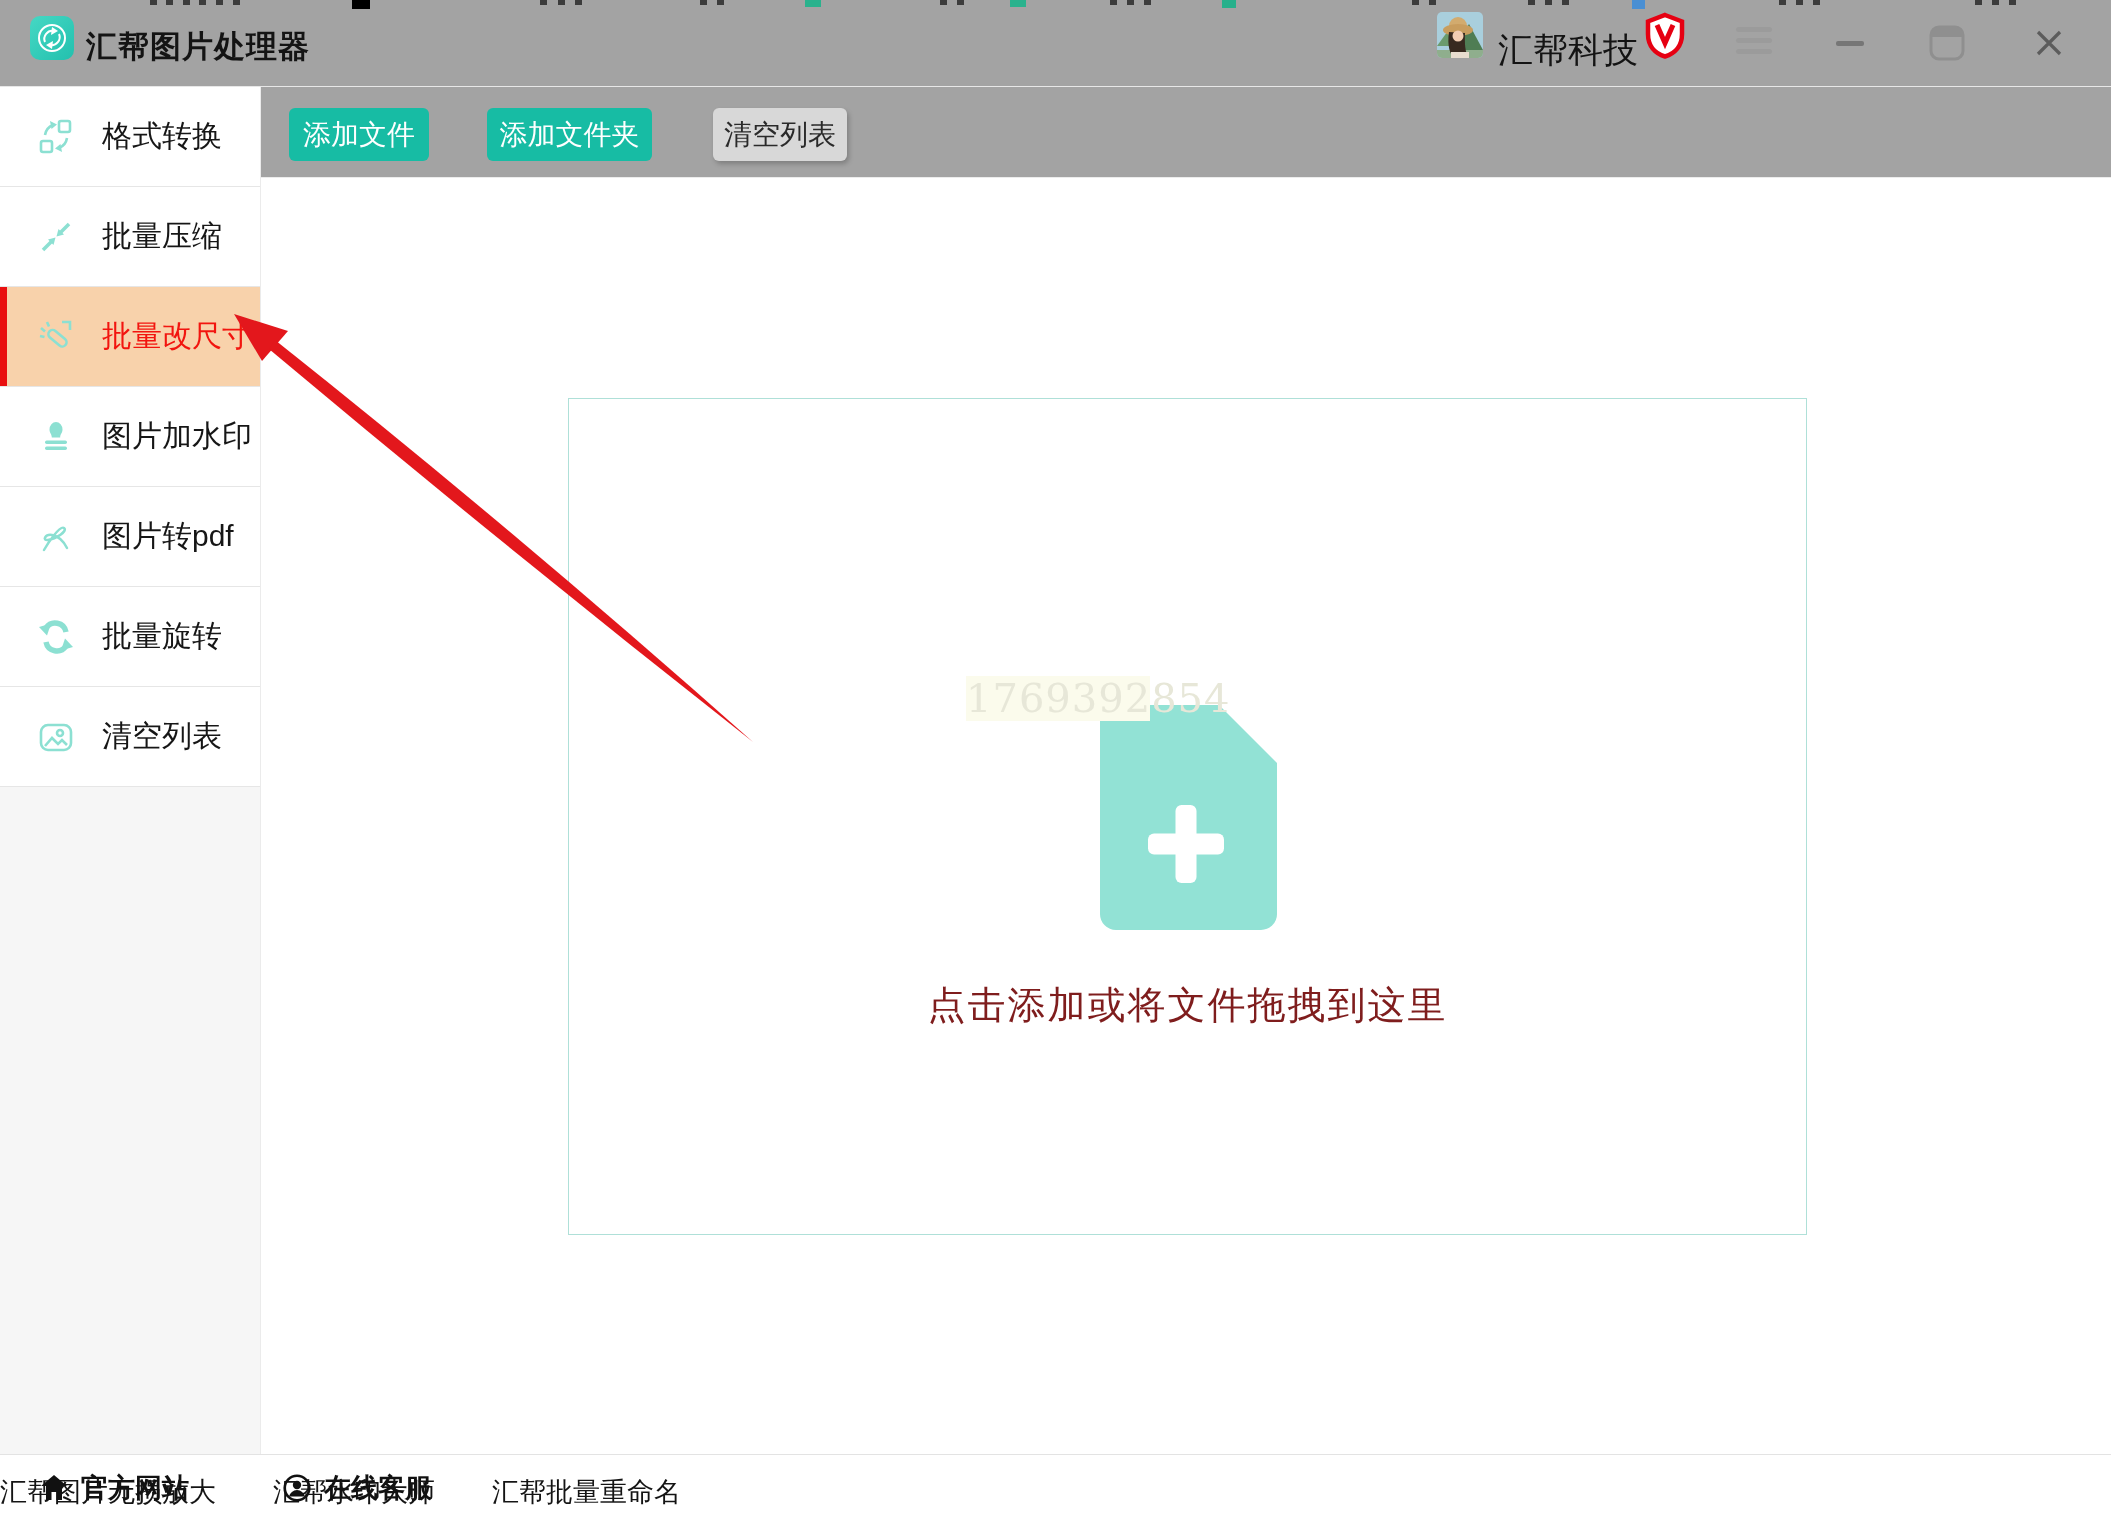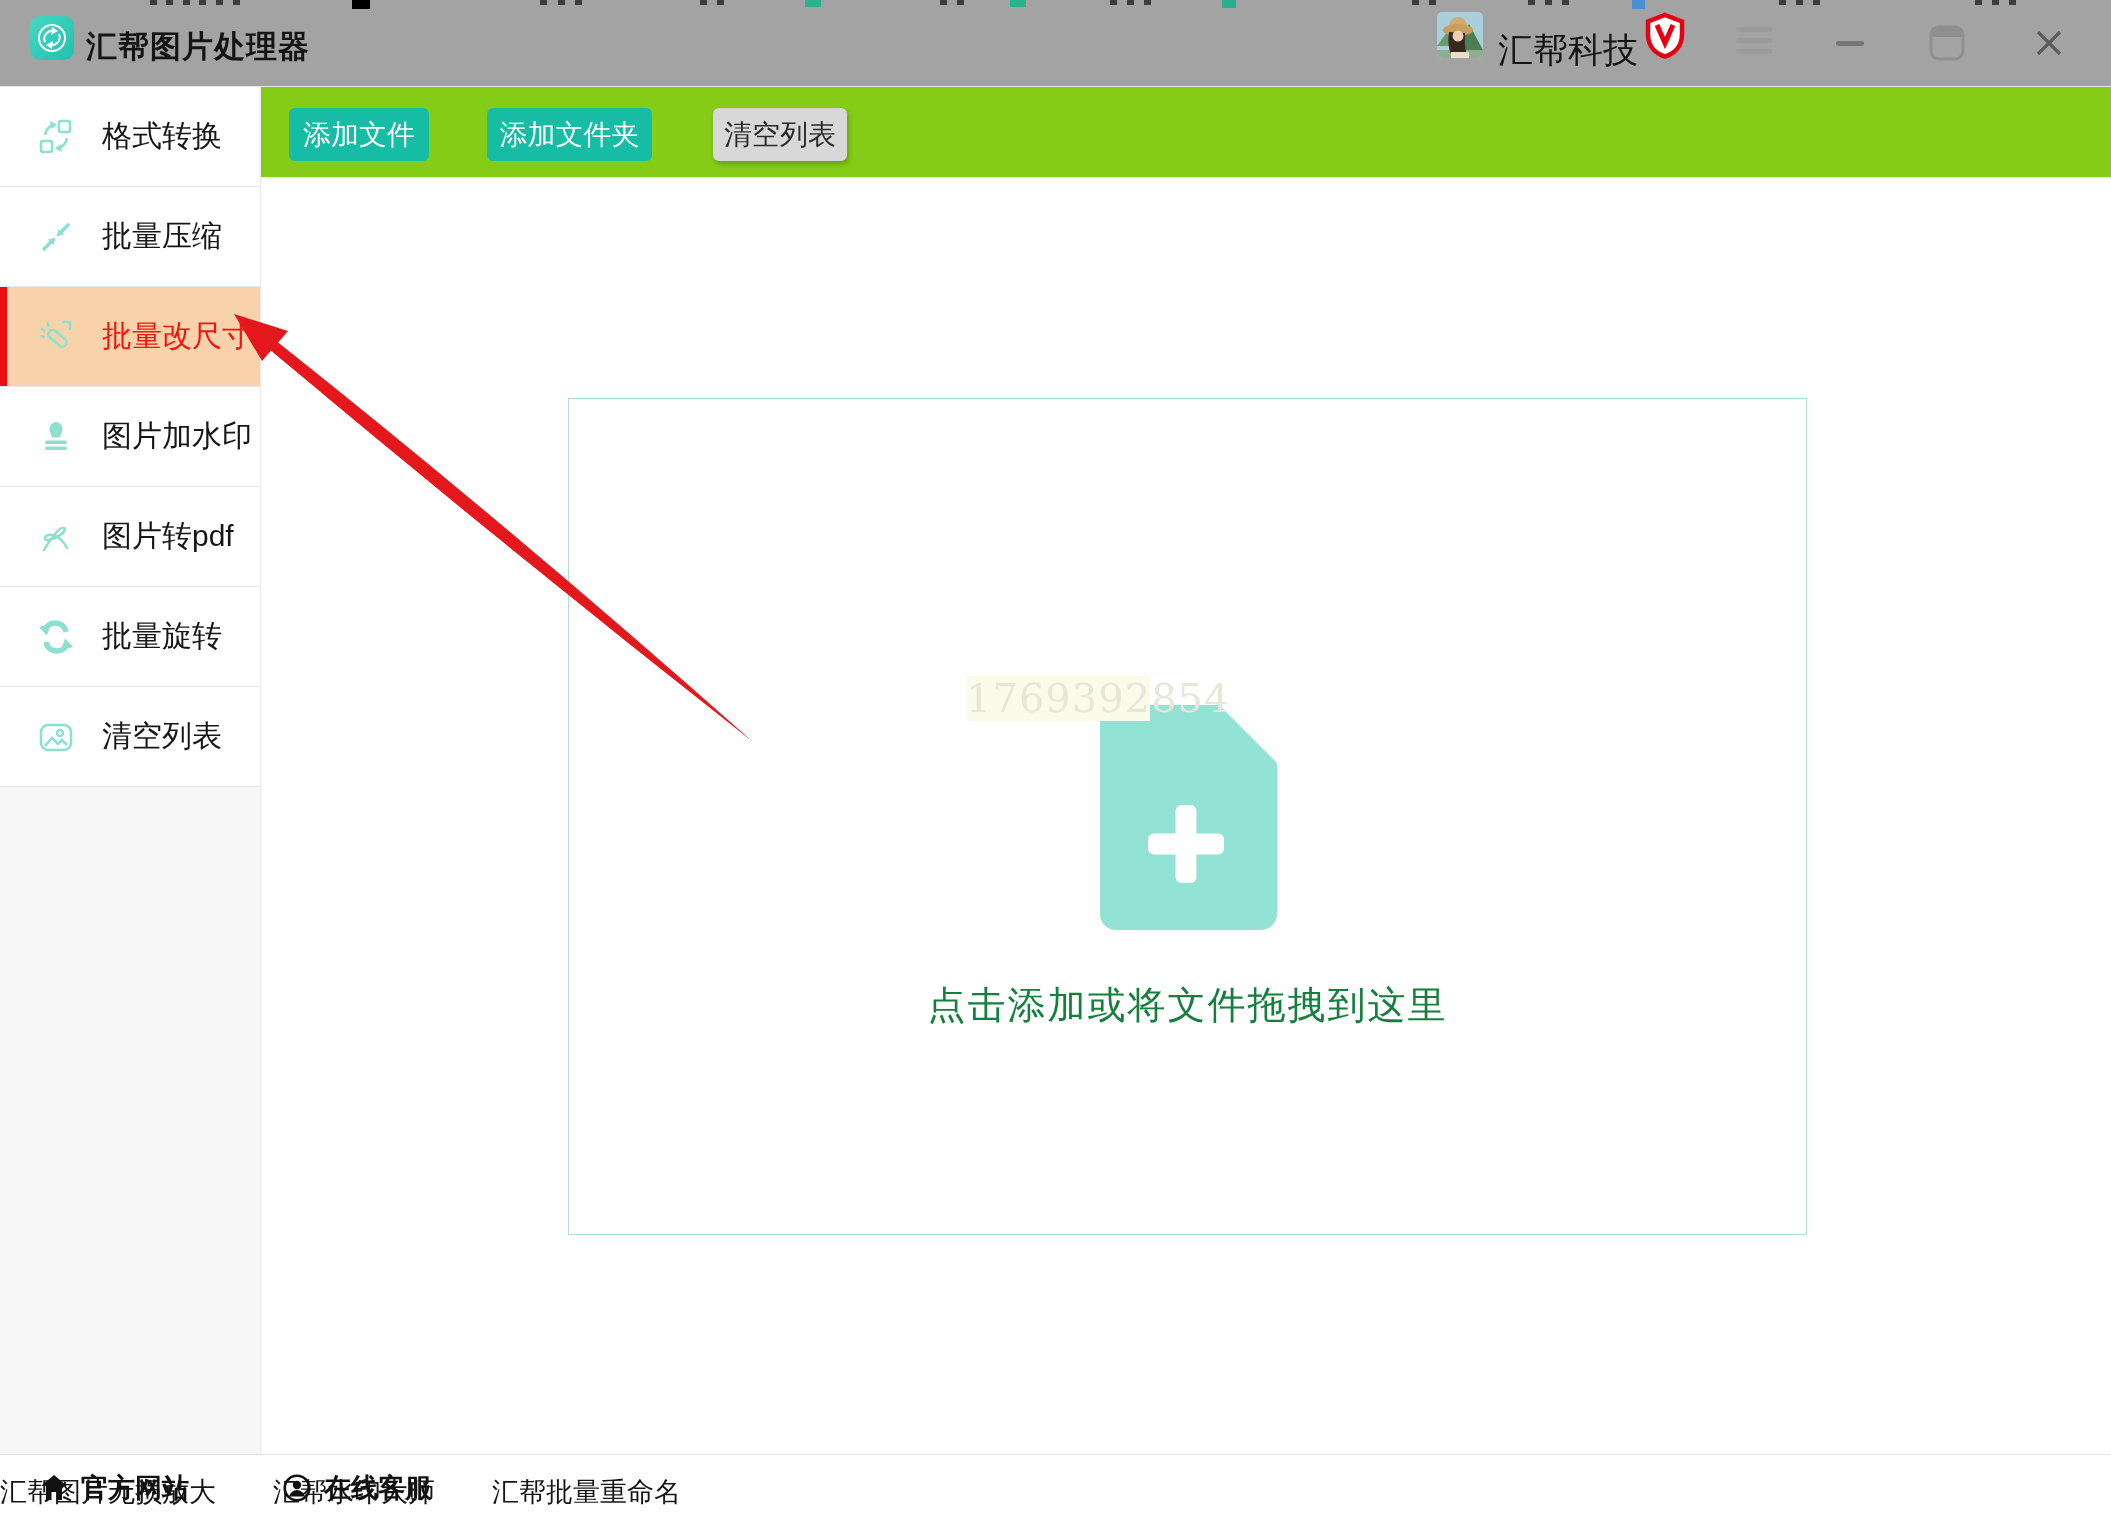--- a/index.html
+++ b/index.html
@@ -25,38 +25,38 @@
   .sidebar{position:absolute;left:0;top:87px;width:260px;height:1367px;background:#f6f6f6;
            border-right:1px solid #ebebeb;z-index:5;}
   .side-item{position:relative;height:100px;background:#fff;border-bottom:1px solid #e6e6e6;
              display:flex;align-items:center;padding-left:36px;box-sizing:border-box;gap:26px;cursor:pointer;}
   .side-item .side-icon{width:40px;height:40px;flex:0 0 40px;display:flex;align-items:center;justify-content:center;}
   .side-item .side-label{font-size:30px;font-weight:500;color:#161616;white-space:nowrap;}
   .side-item.selected{background:#f8d2ab;}
   .side-item.selected::before{content:"";position:absolute;left:0;top:0;bottom:0;width:7px;background:#e90f0f;}
   .side-item.selected .side-label{color:#f2150f;}
   
-  .toolbar{position:absolute;left:261px;top:87px;right:0;height:90px;background:#84cc16;
+  .toolbar{position:absolute;left:261px;top:87px;right:0;height:90px;background:#a3a3a3;
            border-bottom:1px solid #ececec;}
   .btn{position:absolute;top:21px;height:53px;border:none;border-radius:6px;font-size:28px;
        font-family:inherit;cursor:pointer;display:flex;align-items:center;justify-content:center;}
   .btn.teal{background:#17bca4;color:#fff;}
   .btn-addfile{left:28px;width:140px;}
   .btn-addfolder{left:226px;width:165px;}
   .btn-clear{left:452px;width:134px;background:#d8d8d8;color:#2a2a2a;box-shadow:2px 3px 5px rgba(0,0,0,.22);}
   
   .main{position:absolute;left:261px;top:178px;right:0;height:1276px;background:#fff;}
   .dropzone{position:absolute;left:307px;top:220px;width:1237px;height:835px;
             border:1px solid #afe0d8;cursor:pointer;}
   .watermark{position:absolute;left:397px;top:277px;width:184px;height:45px;background:#fbfbec;
              color:#e7e7d8;font-family:"DejaVu Serif",serif;font-size:40px;line-height:45px;
              letter-spacing:1px;text-align:center;z-index:3;}
   .file-icon{position:absolute;left:531px;top:306px;width:177px;height:225px;z-index:2;}
   .drop-hint{position:absolute;left:0;right:0;top:581px;text-align:center;font-size:38px;
-             color:#15803d;letter-spacing:2px;}
+             color:#7f1d1d;letter-spacing:2px;}
   
   .arrow-svg{position:absolute;left:0;top:0;width:2111px;height:1519px;z-index:40;pointer-events:none;}
   
   .footer{position:absolute;left:0;top:1454px;width:100%;height:65px;background:#fff;
           border-top:1px solid #e3e3e3;z-index:6;font-size:27px;font-weight:500;}
   .f-item{position:absolute;top:0;height:65px;display:flex;align-items:center;gap:13px;cursor:pointer;color:#111;font-weight:bold;}
   .f-site{left:40px;}
   .f-support{left:283px;}
   .f-products{left:851px;display:flex;gap:57px;height:65px;align-items:center;}
   .f-products span{cursor:pointer;margin-top:8px;}

